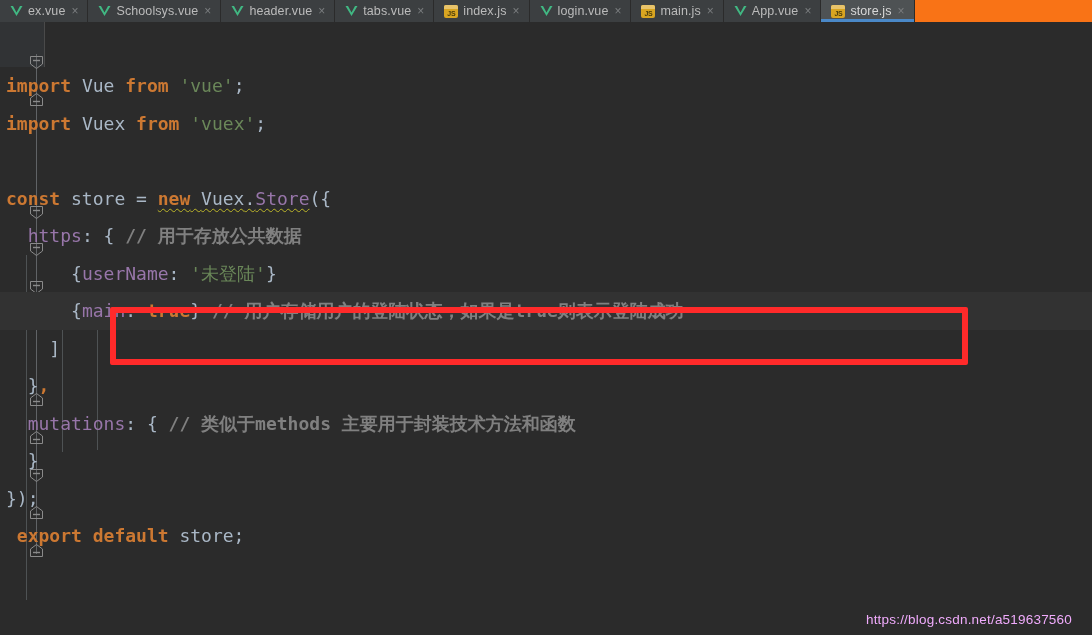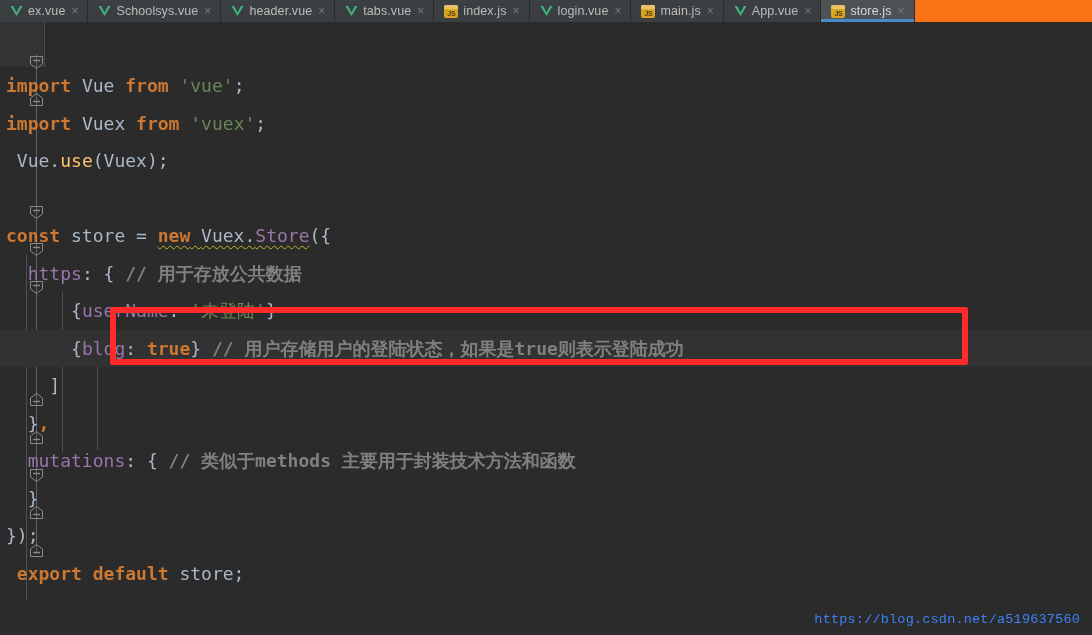--- a/index.html
+++ b/index.html
@@ -180,25 +180,25 @@
   .redbox {
     position: absolute;
     border: 6px solid #ff2a2a;
     border-radius: 2px;
     pointer-events: none;
   }
 
   
   .watermark {
     position: absolute;
-    right: 12px;
+    right: 20px;
     bottom: 8px;
     font-size: 13.5px;
-    color: #3b82f6;
-    font-family: Liberation Mono, monospace;
+    color: #f0abfc;
+    font-family: Liberation Sans, sans-serif;
     letter-spacing: .2px;
   }
 </style>
 </head>
 <body>
 
 <div id="app">
 
   <div class="tabbar" id="tabbar">
       <div class="tab">
@@ -330,32 +330,31 @@
     <div class="code">
 
       <div class="indent-guide" style="left:26px; top:188px; height:345px;"></div>
       <div class="indent-guide" style="left:62px; top:225px; height:160px;"></div>
       <div class="indent-guide" style="left:97px; top:263px; height:120px;"></div>
 
       <div class="line"><span class="kw">import</span> <span class="ident">Vue</span> <span class="kw">from</span> <span class="str">'vue'</span><span class="punc">;</span></div>
 
       <div class="line"><span class="kw">import</span> <span class="ident">Vuex</span> <span class="kw">from</span> <span class="str">'vuex'</span><span class="punc">;</span></div>
 
-      <div class="line"> <span class="ident">Vue</span><span class="punc">.</span><span class="fn">use</span><span class="punc">(</span><span class="ident">Vuex</span><span class="punc">);</span></div>
 
       <div class="line"></div>
 
       <div class="line"><span class="kw">const</span> <span class="ident">store</span> <span class="punc">=</span> <span class="wavy"><span class="kw">new</span> <span class="ident">Vuex</span><span class="punc">.</span><span class="prop">Store</span></span><span class="punc">({</span></div>
 
       <div class="line">  <span class="prop">https</span><span class="punc">: {</span> <span class="cmt">// 用于存放公共数据</span></div>
 
 
       <div class="line">      <span class="punc">{</span><span class="prop">userName</span><span class="punc">: </span><span class="str">'未登陆'</span><span class="punc">}</span></div>
 
-      <div class="line current">      <span class="punc">{</span><span class="prop">blog</span><span class="punc">: </span><span class="kw">true</span><span class="punc">}</span> <span class="cmt">// 用户存储用户的登陆状态，如果是true则表示登陆成功</span></div>
+      <div class="line current">      <span class="punc">{</span><span class="prop">main</span><span class="punc">: </span><span class="kw">true</span><span class="punc">}</span> <span class="cmt">// 用户存储用户的登陆状态，如果是true则表示登陆成功</span></div>
 
       <div class="line">    <span class="punc">]</span></div>
 
       <div class="line">  <span class="punc">}</span><span class="kw">,</span></div>
 
       <div class="line">  <span class="prop">mutations</span><span class="punc">: {</span> <span class="cmt">// 类似于methods 主要用于封装技术方法和函数</span></div>
 
       <div class="line">  <span class="punc">}</span></div>
 
       <div class="line"><span class="punc">});</span></div>

